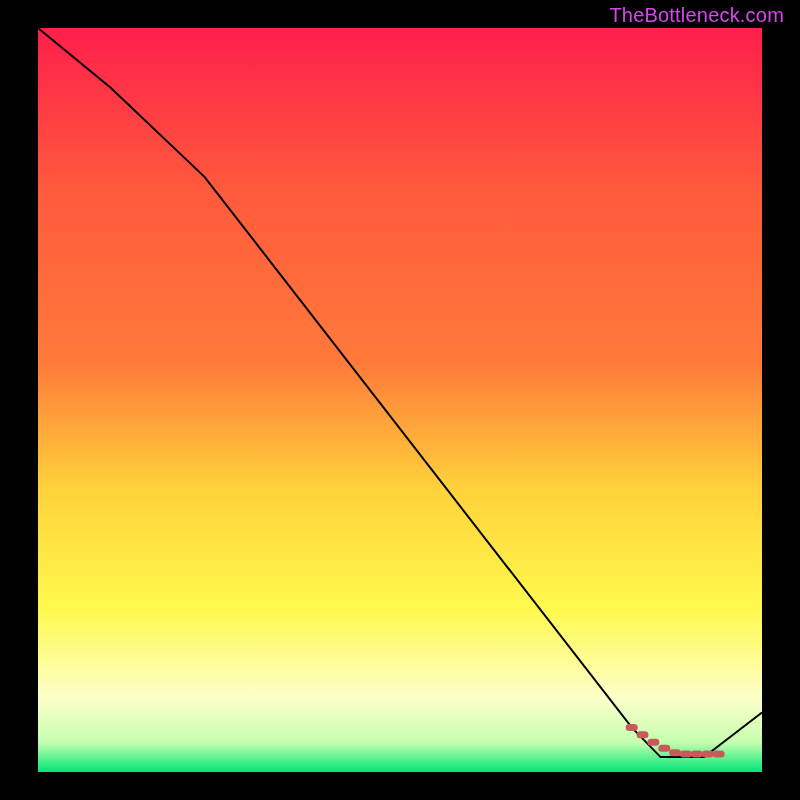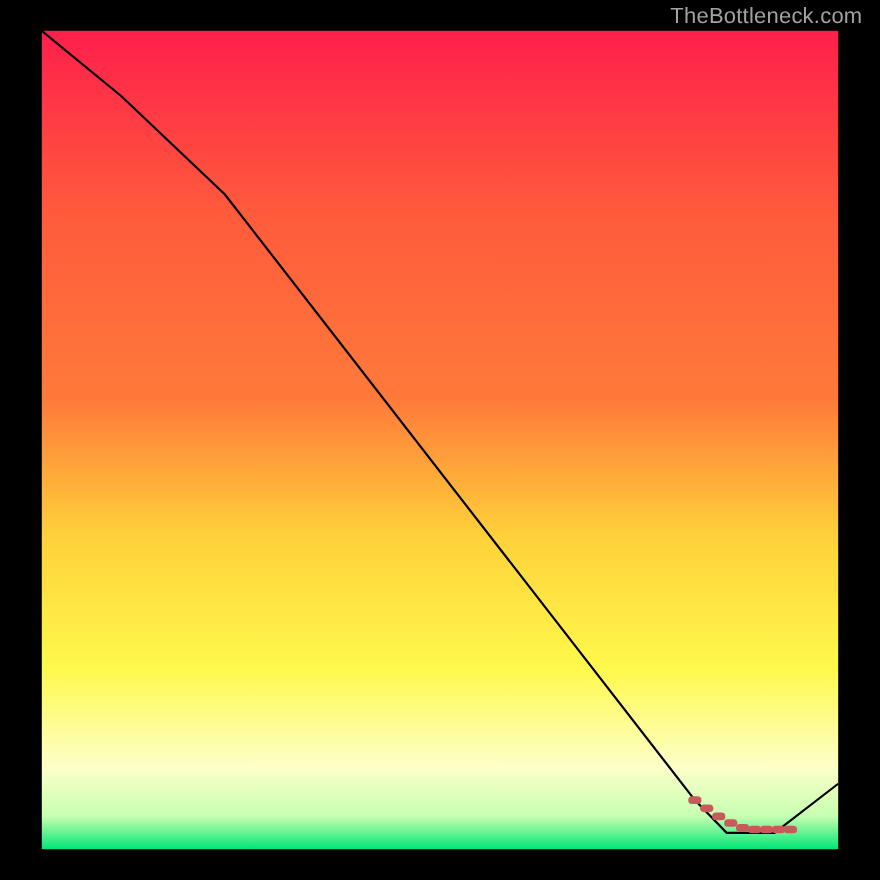--- a/index.html
+++ b/index.html
@@ -14,21 +14,21 @@
   .stage {
     position: relative;
     width: 800px;
     height: 800px;
     background: #000;
   }
   .watermark {
     position: absolute;
     top: 4px;
     right: 16px;
-    color: #a3a3a3;
+    color: #d946ef;
     font-size: 20px;
     font-weight: 500;
     letter-spacing: 0.2px;
     z-index: 5;
   }
   svg.plot {
     position: absolute;
     left: 0;
     top: 0;
     width: 800px;

